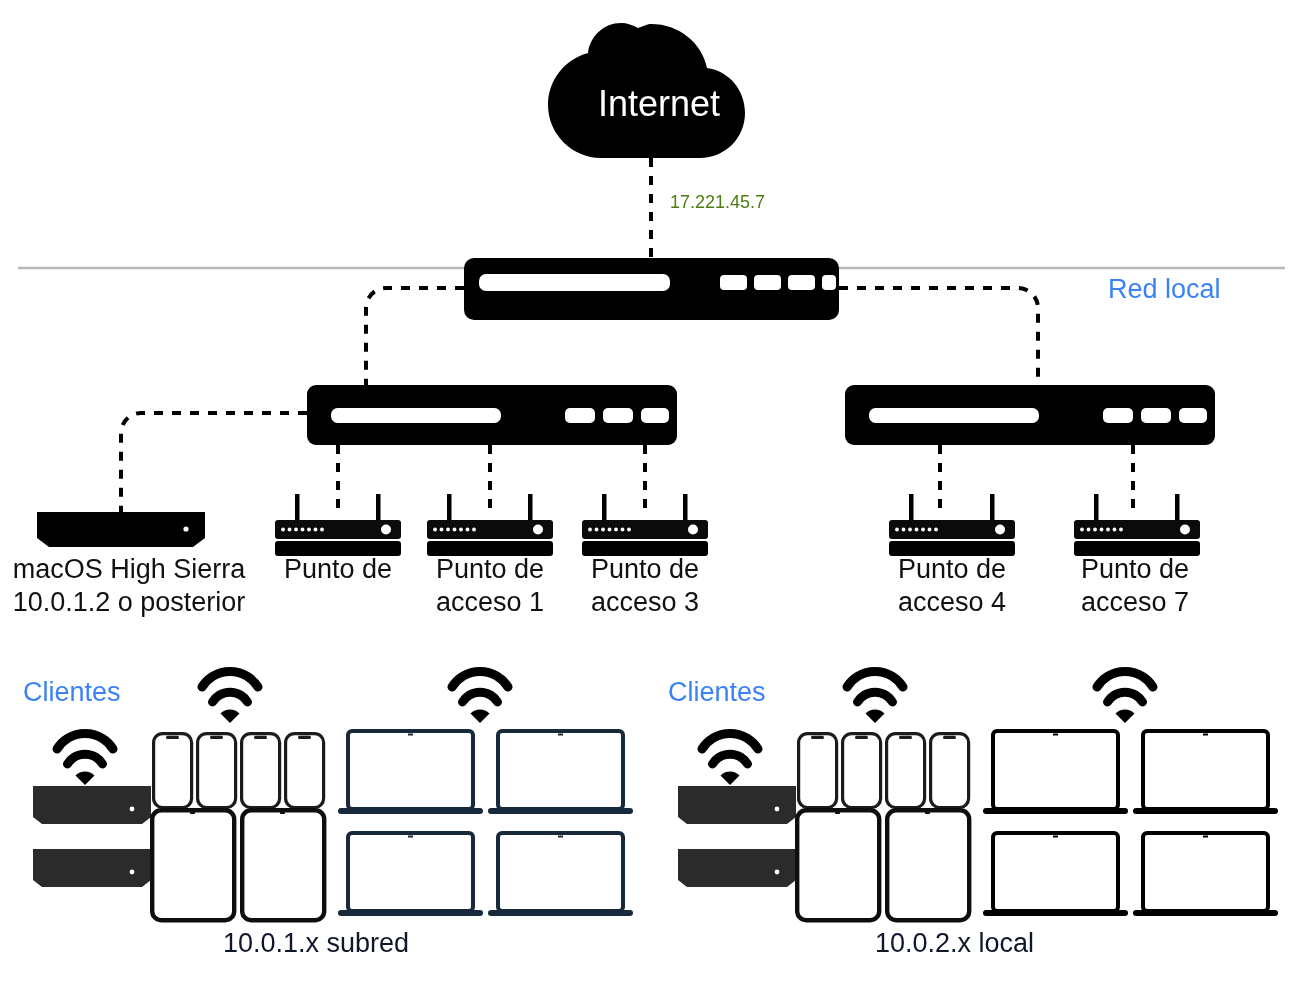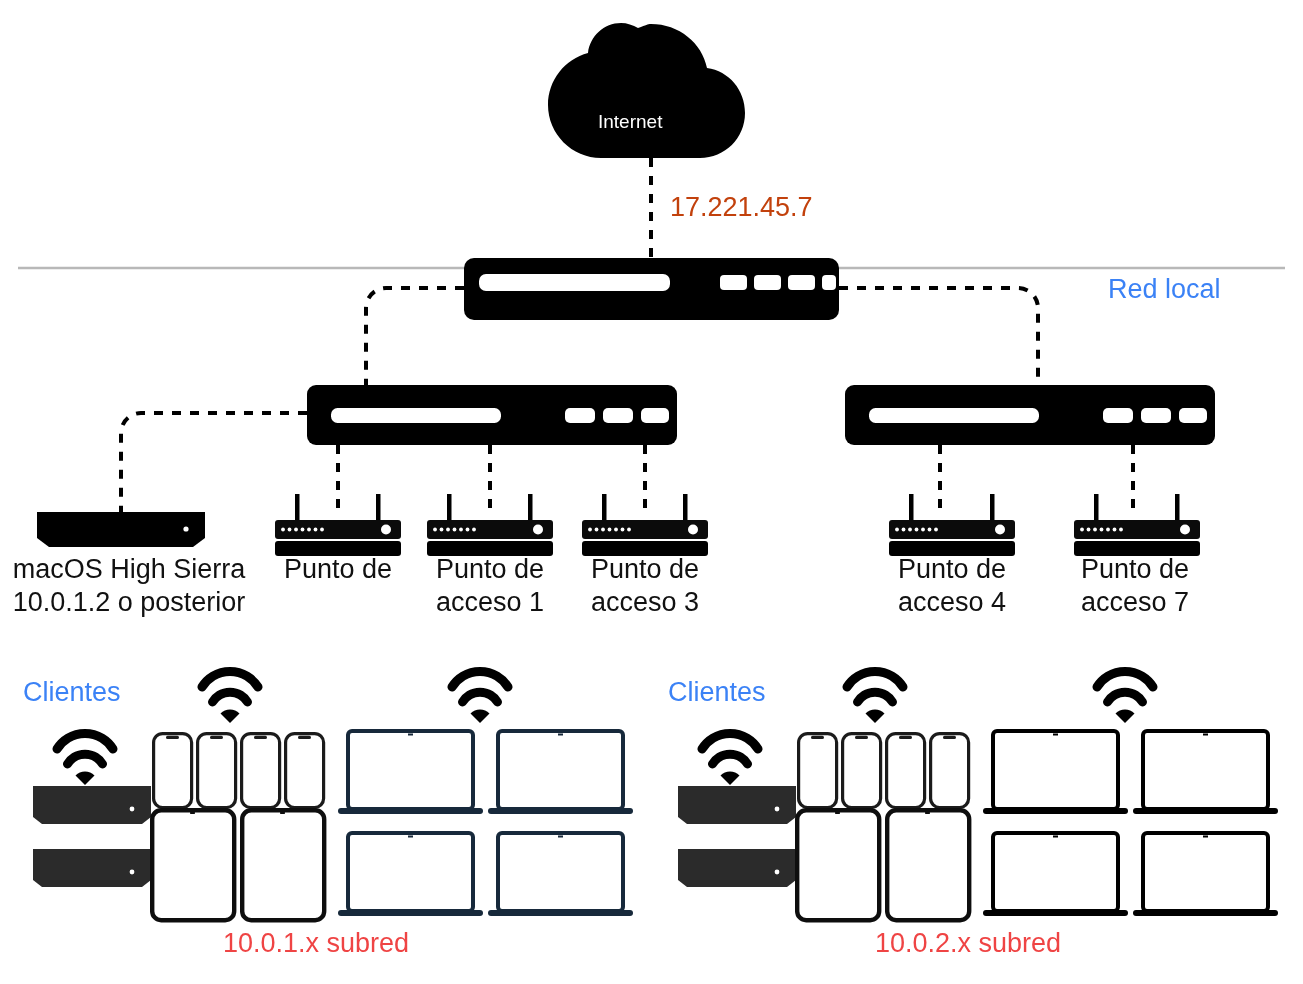--- a/index.html
+++ b/index.html
@@ -2,24 +2,24 @@
 <html><head>
 <meta charset="utf-8">
 <style>
   html,body{margin:0;padding:0;background:#ffffff;}
   body{width:1303px;height:984px;position:relative;overflow:hidden;
        font-family:"Liberation Sans","DejaVu Sans",sans-serif;color:#000;}
   .stage{position:absolute;inset:0;}
   svg.layer{position:absolute;left:0;top:0;width:1303px;height:984px;}
   .lbl{position:absolute;font-size:27px;line-height:33px;color:#111;white-space:pre;}
   .lbl.center{text-align:center;}
-  .ip-lbl{position:absolute;font-size:27px;color:#c2410c;white-space:nowrap;}
-  .cloud-text{position:absolute;font-size:19px;color:#fff;white-space:nowrap;margin-top:28px;}
+  .ip-lbl{position:absolute;font-size:18px;color:#4d7c0f;white-space:nowrap;}
+  .cloud-text{position:absolute;font-size:36px;color:#fff;white-space:nowrap;}
   .redlocal{position:absolute;font-size:27px;color:#3b82f6;white-space:nowrap;}
-  .subnet{position:absolute;font-size:27px;color:#ef4444;white-space:nowrap;}
+  .subnet{position:absolute;font-size:27px;color:#0f172a;white-space:nowrap;}
   .clientes{position:absolute;font-size:27px;color:#3b82f6;white-space:nowrap;}
 </style>
 </head>
 <body>
 
 <div class="stage">
 
   <svg class="layer" viewBox="0 0 1303 984">
     <defs>
 
@@ -271,15 +271,15 @@
   <div class="lbl center" style="left:872px;top:553px;width:160px;">Punto de</div>
   <div class="lbl center" style="left:872px;top:586px;width:160px;text-align:center;">acceso 4</div>
 
   <div class="lbl center" style="left:1055px;top:553px;width:160px;">Punto de</div>
   <div class="lbl center" style="left:1055px;top:586px;width:160px;">acceso 7</div>
 
   <div class="clientes" style="left:23px;top:677px;">Clientes</div>
   <div class="clientes" style="left:668px;top:677px;">Clientes</div>
 
   <div class="subnet" style="left:223px;top:928px;">10.0.1.x subred</div>
-  <div class="subnet" style="left:875px;top:928px;">10.0.2.x subred</div>
+  <div class="subnet" style="left:875px;top:928px;">10.0.2.x local</div>
 
 </div>
 
 </body></html>

